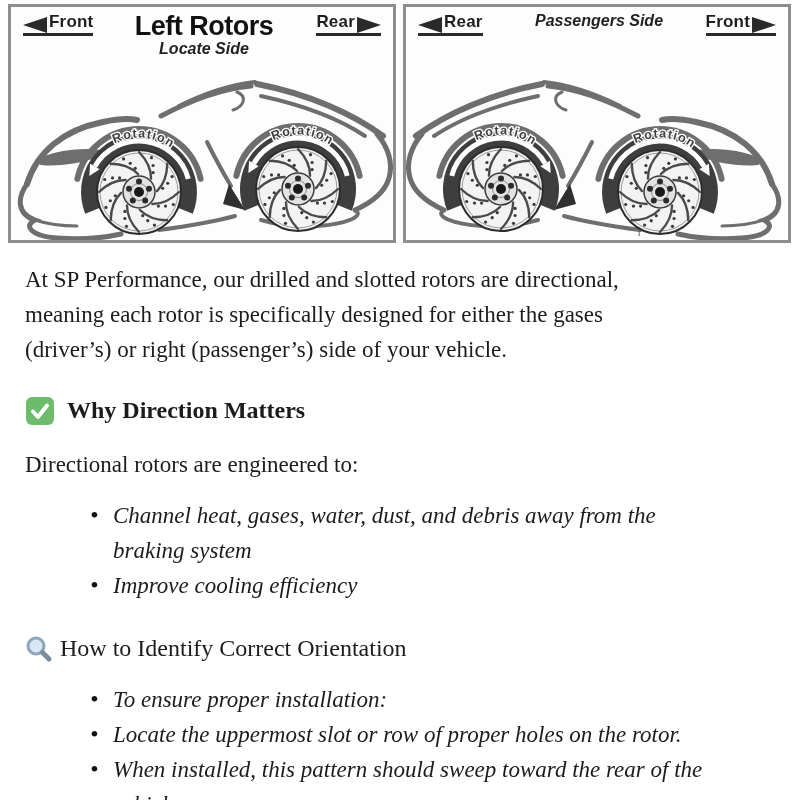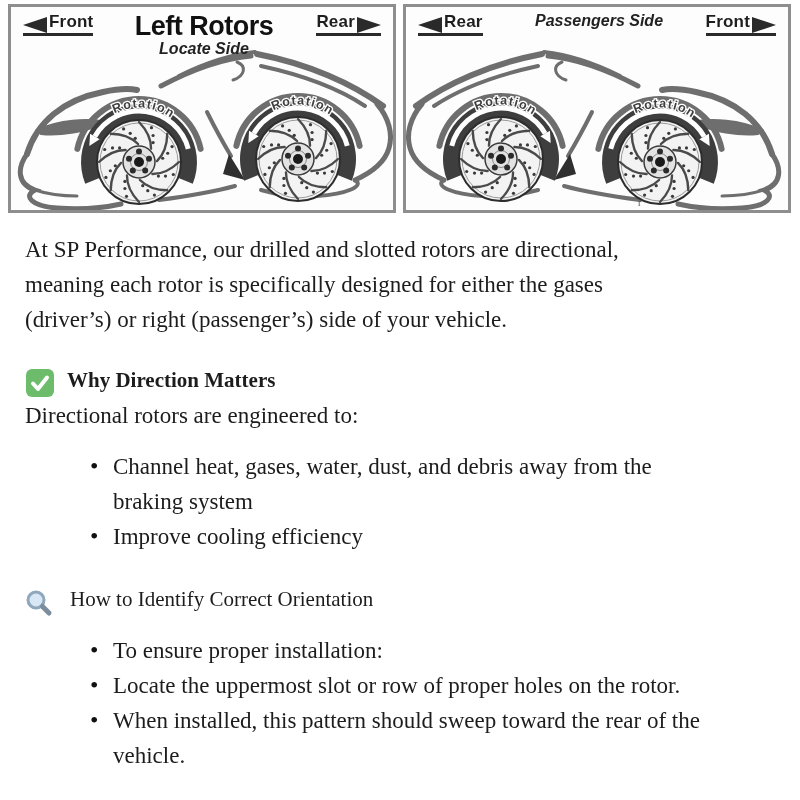--- a/index.html
+++ b/index.html
@@ -1,46 +1,46 @@
 <!DOCTYPE html>
 <html><head>
 <meta charset="utf-8">
 <style>
   * { margin:0; padding:0; box-sizing:border-box; }
   html,body { width:800px; background:#ffffff; }
   body { font-family:"Liberation Serif", serif; color:#1c1c1c; }
 
   
   .diagram { display:flex; gap:7px; padding:4px 9px 0 8px; }
-  .panel { position:relative; flex:1; height:209px; background:#fdfdfd;
+  .panel { position:relative; flex:1; height:239px; background:#fdfdfd;
            border:3px solid #8e8e8e; overflow:hidden;
            font-family:"Liberation Sans", sans-serif;text-decoration:underline; }
   .panel-header { position:absolute; top:5px; left:12px; right:12px; z-index:2;
                   display:flex; justify-content:space-between; align-items:flex-start; }
   .dir { display:flex; align-items:center; gap:2px;
          border-bottom:3px solid #2a2a2a; padding-bottom:1px; }
   .dir-text { font-weight:bold; font-size:17px; color:#1e1e1e; letter-spacing:0.2px; }
   .tri { width:0; height:0; border-top:8px solid transparent; border-bottom:8px solid transparent; }
   .tri-left  { border-right:24px solid #2a2a2a; margin-bottom:-6px; }
   .tri-right { border-left:24px solid #2a2a2a;  margin-bottom:-6px; }
   .titles { position:absolute; left:4px; right:0; top:0; text-align:center; pointer-events:none; }
   .ptitle { font-size:27px; font-weight:bold; letter-spacing:-0.5px; color:#111; line-height:1.05; }
   .psub   { font-size:16px; font-weight:bold; font-style:italic; color:#222; margin-top:0px; }
   svg.car { position:absolute; left:0; bottom:0; width:100%; height:160px; display:block; }
 
   
   .content { padding:0 18px 0 25px; font-size:23px; line-height:35px; }
   .intro { margin-top:19px; white-space:pre-line; }
-  .sec-head { display:flex; align-items:flex-end; gap:12px; margin-top:26px;
-              font-size:21px; font-weight:bold; }
-  .sec-head.light { font-weight:normal; gap:17px; margin-top:28px; }
+  .sec-head { display:flex; align-items:center; gap:12px; margin-top:26px;
+              font-size:24px; font-weight:bold; }
+  .sec-head.light { font-weight:normal; gap:7px; margin-top:28px; }
   .sec-head .emoji { flex:0 0 auto; display:inline-flex; }
-  .lead { }
+  .lead { margin-top:19px; }
   ul.blist { list-style:none; margin-top:16px; padding-left:88px; }
-  ul.blist li { position:relative; white-space:pre-line; }
+  ul.blist li { position:relative; white-space:pre-line;font-style:italic; }
   ul.blist li::before { content:"\2022"; position:absolute; left:-23px; top:0;
                         font-size:24px; color:#111; }
 </style>
 </head>
 <body>
 
 <div>
 
   <div class="diagram">
 

